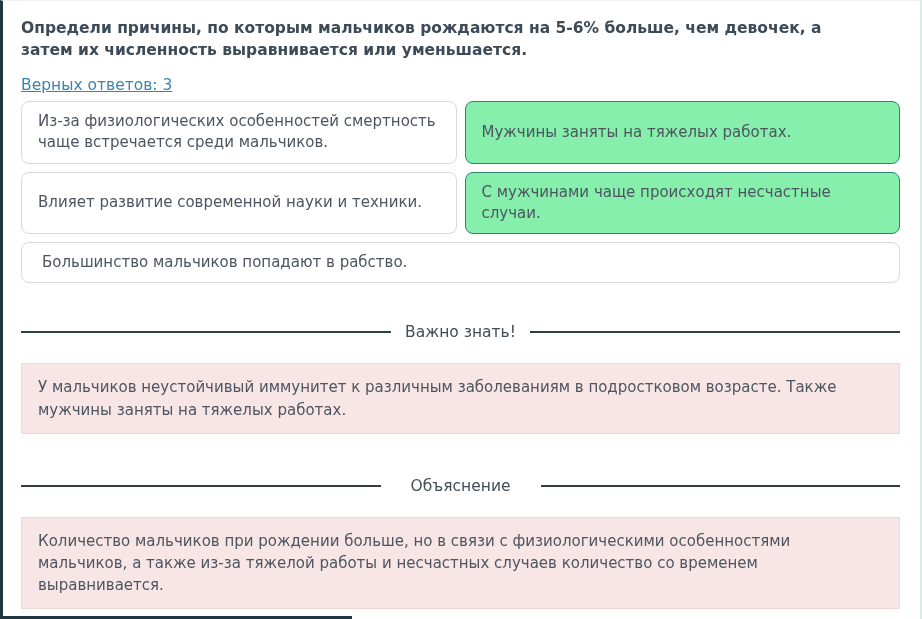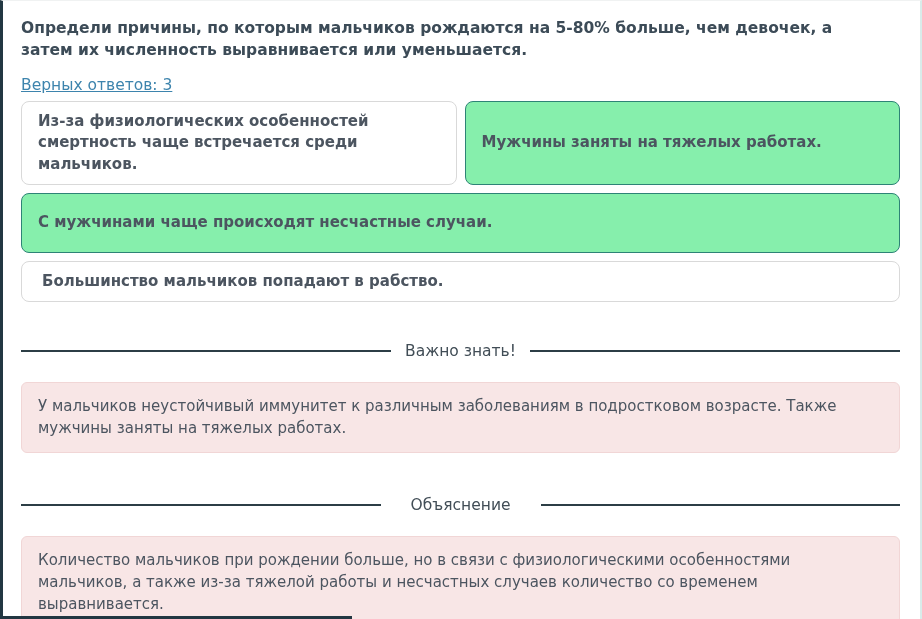--- a/index.html
+++ b/index.html
@@ -43,21 +43,20 @@
   }
   .options-grid {
     margin-top: 7px;
     display: flex;
     flex-direction: column;
     gap: 8px;
   }
   .options-row {
     display: flex;
     gap: 8px;
-    font-weight: bold;
   }
   .option-card {
     flex: 1;
     min-height: 60px;
     display: flex;
     align-items: center;
     padding: 9px 16px;
     border-radius: 8px;
     background: #ffffff;
     border: 1px solid #d9d9d9;
@@ -91,43 +90,44 @@
     background: #2c3e46;
   }
   .section-divider .divider-label {
     padding: 0 14px;
     white-space: nowrap;
   }
   .info-box {
     margin-top: 22px;
     background: #f8e6e6;
     border: 1px solid #f1d6d6;
-    border-radius: 6px;
+    border-radius: 0;
     padding: 12px 16px;
     font-size: 15px;
     line-height: 1.48;
     color: #4c5560;
   }
   .section-divider.second { margin-top: 43px; gap: 16px; }
 </style>
 </head>
 <body>
 
 <div class="page">
 
-  <div class="question-title">Определи причины, по которым мальчиков рождаются на 5-80% больше, чем девочек, а затем их численность выравнивается или уменьшается.</div>
+  <div class="question-title">Определи причины, по которым мальчиков рождаются на 5-6% больше, чем девочек, а затем их численность выравнивается или уменьшается.</div>
 
   <div class="answers-count">Верных ответов: 3</div>
 
   <div class="options-grid">
     <div class="options-row">
       <div class="option-card">Из-за физиологических особенностей смертность чаще встречается среди мальчиков.</div>
       <div class="option-card correct">Мужчины заняты на тяжелых работах.</div>
     </div>
     <div class="options-row">
+      <div class="option-card">Влияет развитие современной науки и техники.</div>
       <div class="option-card correct">С мужчинами чаще происходят несчастные случаи.</div>
     </div>
     <div class="options-row">
       <div class="option-card full">Большинство мальчиков попадают в рабство.</div>
     </div>
   </div>
 
   <div class="section-divider">
     <div class="line"></div>
     <div class="divider-label">Важно знать!</div>

